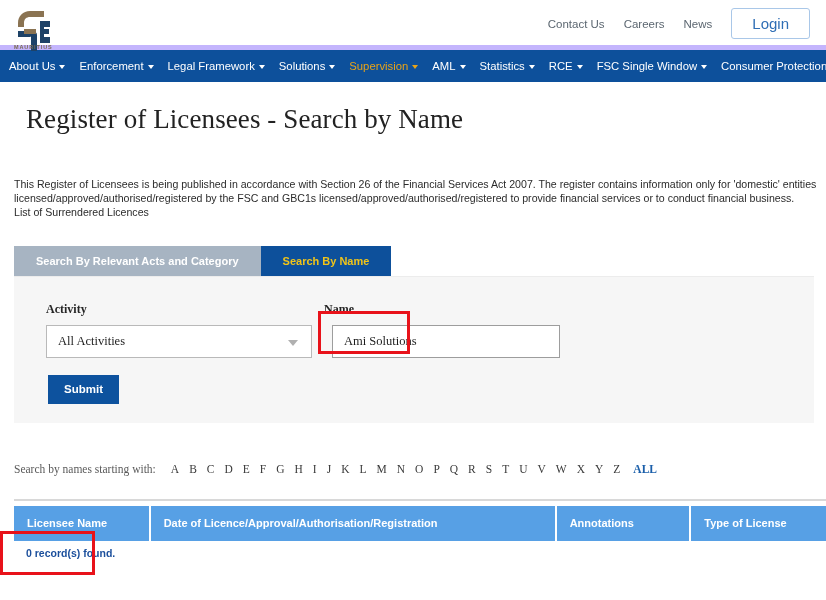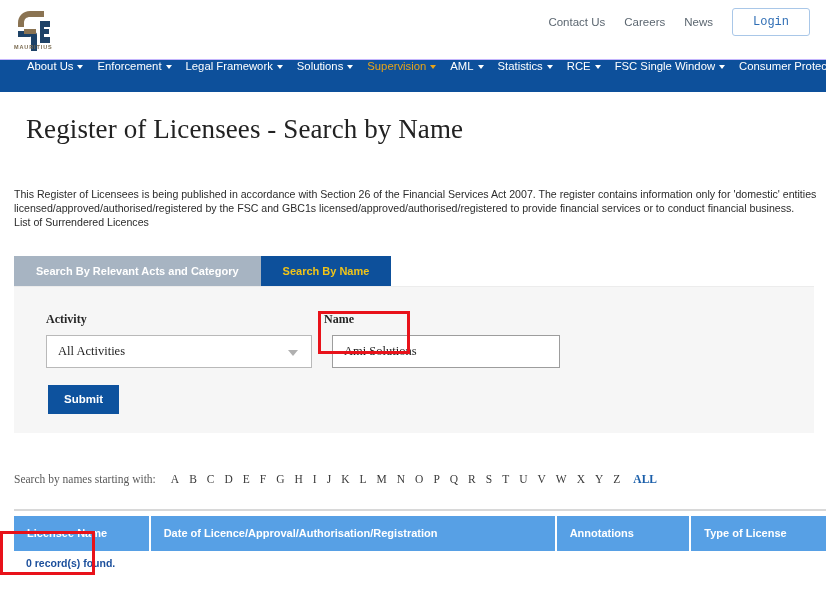--- a/index.html
+++ b/index.html
@@ -7,24 +7,24 @@
     margin: 0; padding: 0;
     width: 826px; height: 600px;
     background: #ffffff;
     font-family: "Liberation Serif", serif;
     overflow: hidden;
   }
   body { position: relative; }
 
   
   .topbar {
-    height: 60px;
+    height: 50px;
     background: #ffffff;
     position: relative;
-    border-bottom: 1px solid #c4b5fd;
+    border-bottom: 5px solid #c4b5fd;
   }
   .logo {
     position: absolute;
     left: 14px; top: 6px;
     width: 40px; height: 50px;
   }
   .logo-caption {
     position: absolute;
     left: 14px; top: 44px;
     font-family: "Liberation Sans", sans-serif;
@@ -44,32 +44,31 @@
   }
   .top-links a {
     color: #5b6670;
     text-decoration: none;
   }
   .login-btn {
     border: 1px solid #a9c7e8;
     border-radius: 3px;
     padding: 6px 20px;
     color: #2f6eb5 !important;
-    font-size: 12px;
+    font-size: 15px;
     background: #fff;
-    font-family: Liberation Mono, monospace;
   }
 
   
   .nav {
     height: 32px;
     background: #0d509b;
     display: flex;
-    align-items: flex-start;
-    padding-left: 20px;
+    align-items: center;
+    padding-left: 2px;
     font-family: "Liberation Sans", sans-serif;
     font-size: 11.3px;
     color: #ffffff;
     white-space: nowrap;
     overflow: hidden;
   }
   .nav-item {
     display: inline-flex;
     align-items: center;
     color: #ffffff;

